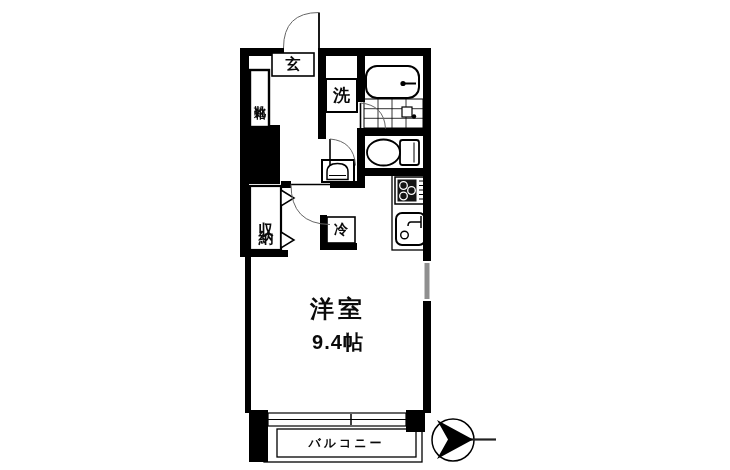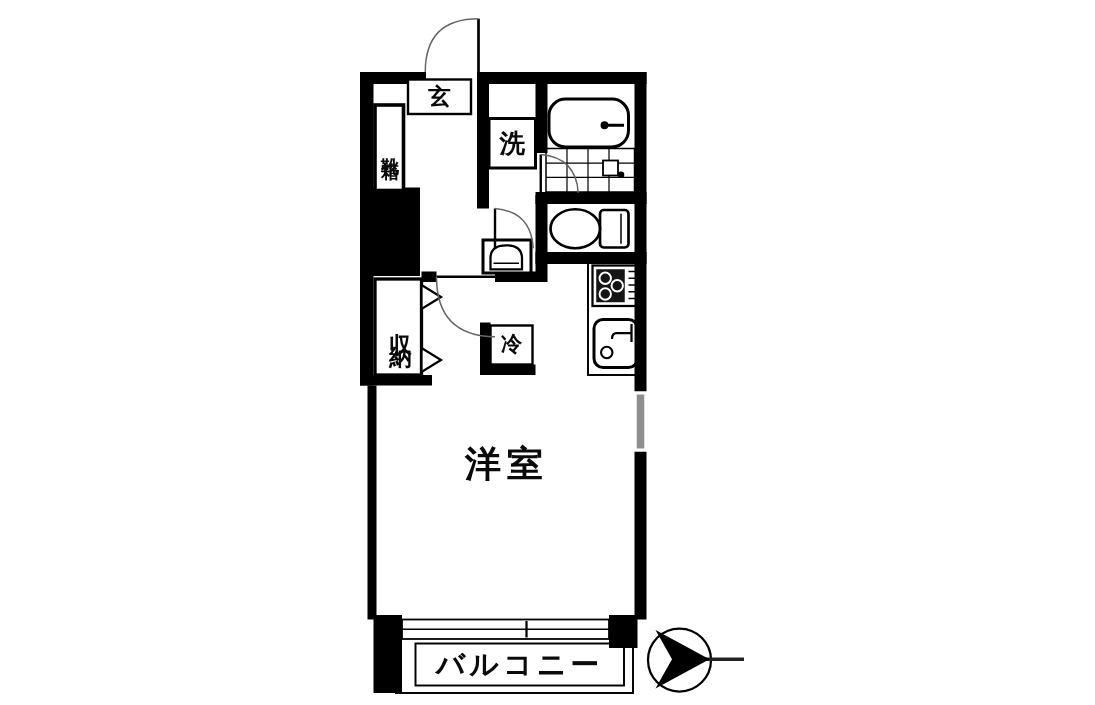--- a/index.html
+++ b/index.html
@@ -146,16 +146,17 @@
 <div class="lbl vert" style="left:250px;top:72px;width:19px;height:53px;font-size:12px;letter-spacing:3px;">靴箱</div>
 
 <div class="lbl" style="left:326px;top:79px;width:31px;height:33px;font-size:17px;">洗</div>
 
 <div class="lbl vert" style="left:250px;top:190px;width:31px;height:56px;font-size:15px;letter-spacing:8px;">収納</div>
 
 <div class="lbl" style="left:327px;top:217px;width:28px;height:26px;font-size:14px;">冷</div>
 
 <div class="lbl" style="left:258px;top:297px;width:160px;height:24px;font-size:24px;letter-spacing:4px;">洋室</div>
 
+<div class="lbl" style="left:258px;top:330px;width:160px;height:25px;font-size:20px;letter-spacing:1px;">9.4帖</div>
 
-<div class="lbl" style="left:277px;top:431px;width:139px;height:24px;font-size:19px;letter-spacing:3px;">バルコニー</div>
+<div class="lbl" style="left:277px;top:431px;width:139px;height:24px;font-size:12px;letter-spacing:3px;">バルコニー</div>
 
 </div>
 
 </body></html>

